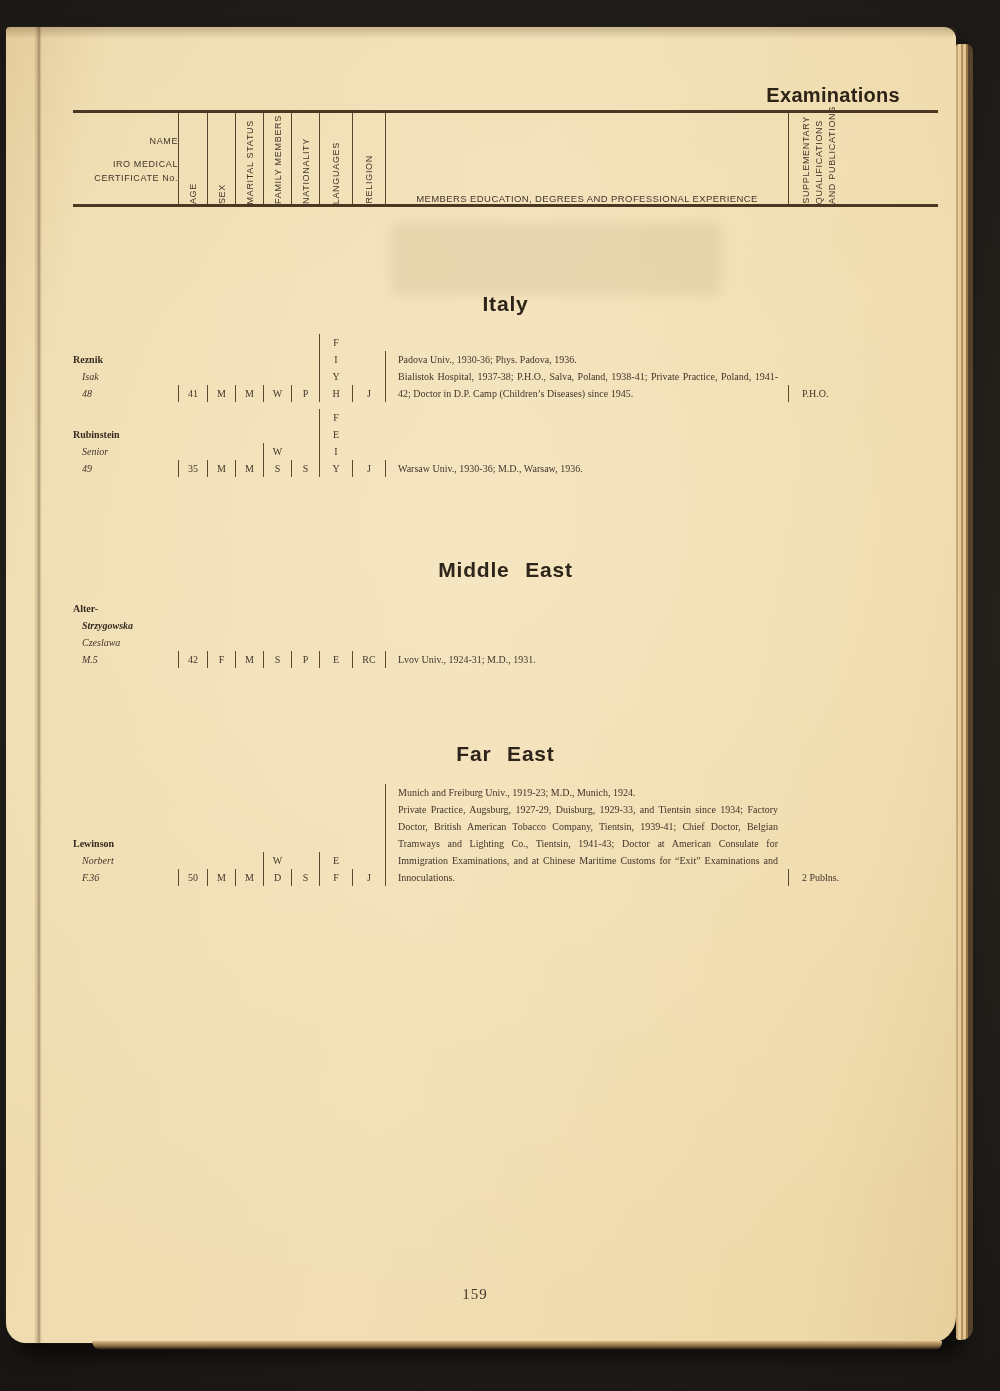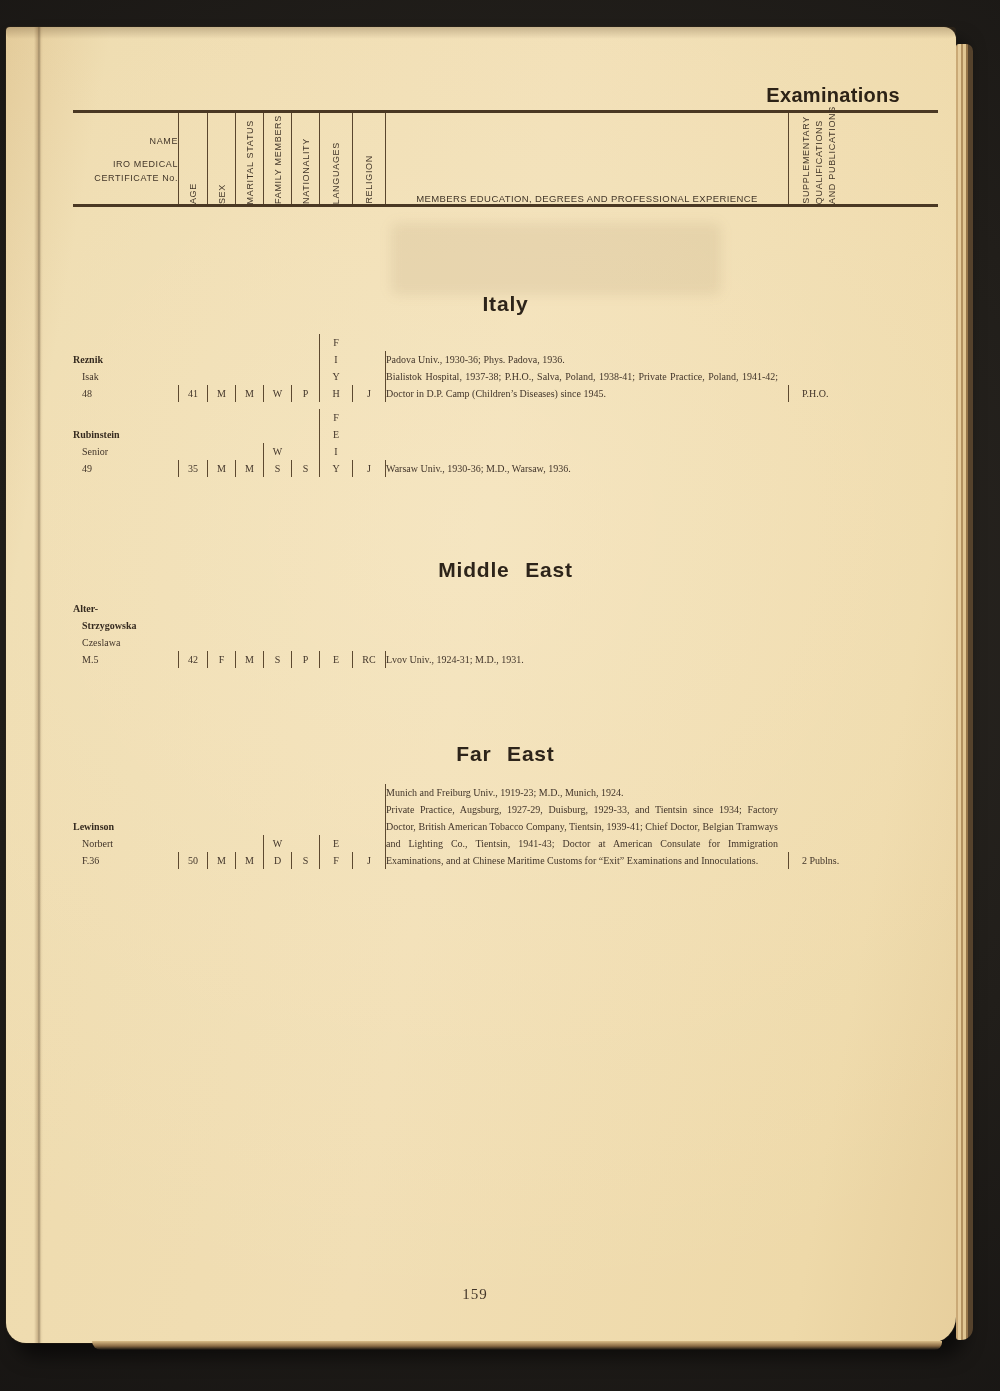--- a/index.html
+++ b/index.html
@@ -49,25 +49,25 @@
   .sec{position:absolute;left:67px;width:865px;}
   .sec-title{margin:0 0 18px 0;text-align:center;
     font-family:"Liberation Sans","DejaVu Sans",sans-serif;font-weight:700;font-size:21px;
     letter-spacing:.8px;word-spacing:9px;color:#2d241a;}
   .rows .row + .row{margin-top:7px;}
 
   .row{display:flex;align-items:flex-end;font-size:10px;line-height:17px;color:#42352a;}
   .cell{box-sizing:border-box;border-left:1px solid #5d4930;}
   .c-name{border-left:none;width:105px;padding-right:4px;}
   .c-name .b{font-weight:700;color:#362b20;}
-  .c-name .ind{padding-left:9px;}
+  .c-name .ind{padding-left:9px;font-style:italic;}
   .c-val{text-align:center;}
   .c-age{width:29px;} .c-sex{width:28px;} .c-mar{width:28px;} .c-fam{width:28px;}
   .c-nat{width:28px;} .c-lang{width:33px;} .c-rel{width:33px;}
-  .c-edu{width:403px;padding:0 10px 0 0;text-align:justify;}
+  .c-edu{width:403px;padding:0 10px 0 12px;text-align:justify;}
   .c-edu p{margin:0;}
   .c-sup{width:150px;padding-left:13px;}
 
   .pageno{position:absolute;left:399px;top:1259px;width:140px;text-align:center;
     font-size:15px;letter-spacing:1px;color:#44372a;}
 </style>
 </head>
 <body>
 
 <div class="page">

